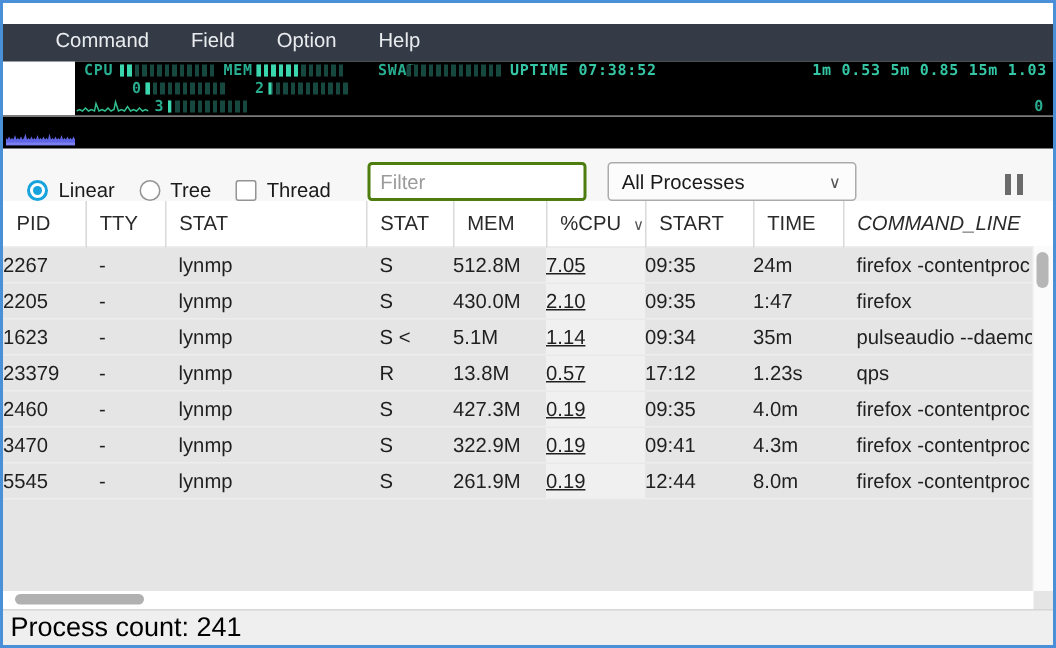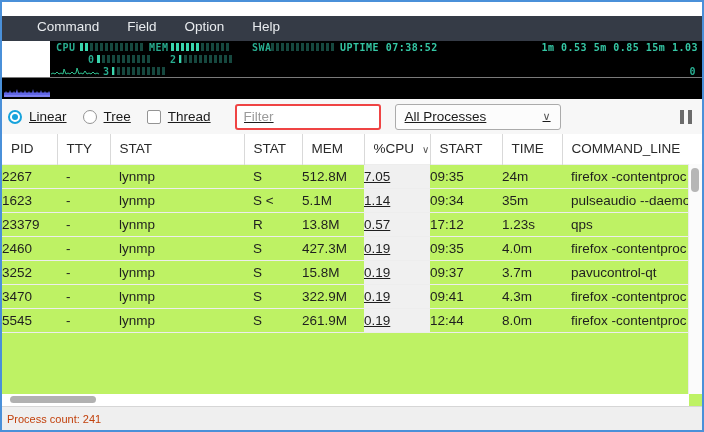--- a/index.html
+++ b/index.html
@@ -30,55 +30,55 @@
   .lcd-bright{color:#35c7a5;}
   .meter{height:8px;display:inline-block;position:relative;
     background:repeating-linear-gradient(90deg,#16483f 0 3px,#000 3px 5px);}
   .meter-fill{position:absolute;left:0;top:0;bottom:0;
     background:repeating-linear-gradient(90deg,#3ad6ae 0 3px,#000 3px 5px);}
   .abs{position:absolute;}
   
   .graphstrip{height:21px;flex:0 0 21px;background:#000;border-top:1px solid #7a7a7a;position:relative;}
   .loadgraph{position:absolute;left:2px;bottom:2px;}
   
-  .toolbar{height:35px;flex:0 0 35px;background:#f7f7f7;display:flex;align-items:center;padding:0 6px;gap:8px;text-decoration:underline;}
+  .toolbar{height:35px;flex:0 0 35px;background:#f7f7f7;display:flex;align-items:flex-end;padding:0 16px;gap:8px;}
   .radio-group{display:flex;align-items:center;gap:7px;margin-right:8px;}
   .radio{width:14px;height:14px;border-radius:50%;border:1px solid #949494;background:#fff;box-sizing:border-box;}
   .radio.checked{border:2px solid #17a3dc;position:relative;}
   .radio.checked::after{content:"";position:absolute;left:2px;top:2px;width:6px;height:6px;border-radius:50%;background:#17a3dc;}
   .checkbox{width:14px;height:14px;border:1px solid #949494;border-radius:2px;background:#fff;box-sizing:border-box;}
   .ctrl-label{font-size:13.5px;color:#1a1a1a;}
-  .filter-input{width:146px;height:26px;box-sizing:border-box;border:2px solid #ef4444;border-radius:3px;
+  .filter-input{width:146px;height:26px;box-sizing:border-box;border:2px solid #4d7c0f;border-radius:3px;
     padding:0 7px;font-family:"Liberation Sans",sans-serif;font-size:13.5px;color:#222;outline:none;margin-left:8px;}
   .filter-input::placeholder{color:#9b9b9b;}
   .dropdown{width:166px;height:26px;box-sizing:border-box;border:1px solid #ababab;border-radius:3px;background:#fcfcfc;
     display:flex;align-items:center;padding:0 9px;margin-left:6px;font-size:13.5px;color:#1a1a1a;}
   .dropdown .chev{margin-left:auto;color:#555;font-size:11px;}
   .pause-btn{margin-left:auto;display:flex;gap:4px;padding:4px;}
   .pause-btn i{display:block;width:4px;height:14px;background:#6b6b6b;}
   
-  .table-area{flex:1 1 auto;position:relative;background:#bef264;overflow:hidden;}
+  .table-area{flex:1 1 auto;position:relative;background:#e5e5e5;overflow:hidden;}
   table.proc{border-collapse:collapse;table-layout:fixed;width:700px;}
   table.proc th{height:30px;box-sizing:border-box;font-weight:normal;font-size:13.5px;color:#2a2a2a;
     text-align:left;padding:0 0 0 9px;border-right:1px solid #d9d9d9;background:#fff;white-space:nowrap;}
-  table.proc th:last-child{border-right:none;}
+  table.proc th:last-child{border-right:none;font-style:italic;}
   .sort-ind{color:#555;font-size:10px;margin-left:8px;}
   table.proc td{height:24px;box-sizing:border-box;font-size:13.5px;color:#1f1f1f;
     border-bottom:1px solid #ededed;padding:0;white-space:nowrap;overflow:hidden;}
   tbody tr:first-child td{border-top:1px solid #ededed;}
   .al{padding-left:9px !important;text-align:left;}
   .ar{padding-right:9px !important;text-align:left;}
   td.c-cpu{background:#f0f0f0;text-decoration:underline;}
   .vscroll{position:absolute;top:30px;right:0;width:13px;bottom:12px;background:#fbfbfb;border-left:1px solid #ececec;}
   .vthumb{position:absolute;top:4px;left:2px;width:8px;height:24px;background:#b6b6b6;border-radius:4px;}
   .hscroll{position:absolute;left:0;right:13px;bottom:0;height:12px;background:#fff;}
   .hthumb{position:absolute;left:8px;top:2px;width:86px;height:7px;background:#b1b1b1;border-radius:4px;}
   
   .statusbar{height:23px;flex:0 0 23px;background:#efefef;border-top:1px solid #d6d6d6;
-    display:flex;align-items:center;padding-left:5px;font-size:11px;color:#c2410c;}
+    display:flex;align-items:center;padding-left:5px;font-size:18px;color:#000000;}
 </style>
 </head>
 <body>
 
 <div class="window">
 
 
   <div class="menubar">
     <span class="menu-item">Command</span>
     <span class="menu-item">Field</span>
@@ -188,20 +188,31 @@
         <td class="al">-</td>
         <td class="al">lynmp</td>
         <td class="al">S</td>
         <td class="ar">512.8M</td>
         <td class="ar c-cpu">7.05</td>
         <td class="ar">09:35</td>
         <td class="ar">24m</td>
         <td class="al">firefox -contentproc</td>
       </tr>
           <tr>
+        <td class="ar">2205</td>
+        <td class="al">-</td>
+        <td class="al">lynmp</td>
+        <td class="al">S</td>
+        <td class="ar">430.0M</td>
+        <td class="ar c-cpu">2.10</td>
+        <td class="ar">09:35</td>
+        <td class="ar">1:47</td>
+        <td class="al">firefox</td>
+      </tr>
+          <tr>
         <td class="ar">1623</td>
         <td class="al">-</td>
         <td class="al">lynmp</td>
         <td class="al">S &lt;</td>
         <td class="ar">5.1M</td>
         <td class="ar c-cpu">1.14</td>
         <td class="ar">09:34</td>
         <td class="ar">35m</td>
         <td class="al">pulseaudio --daemon</td>
       </tr>
@@ -221,31 +232,20 @@
         <td class="al">-</td>
         <td class="al">lynmp</td>
         <td class="al">S</td>
         <td class="ar">427.3M</td>
         <td class="ar c-cpu">0.19</td>
         <td class="ar">09:35</td>
         <td class="ar">4.0m</td>
         <td class="al">firefox -contentproc</td>
       </tr>
           <tr>
-        <td class="ar">3252</td>
-        <td class="al">-</td>
-        <td class="al">lynmp</td>
-        <td class="al">S</td>
-        <td class="ar">15.8M</td>
-        <td class="ar c-cpu">0.19</td>
-        <td class="ar">09:37</td>
-        <td class="ar">3.7m</td>
-        <td class="al">pavucontrol-qt</td>
-      </tr>
-          <tr>
         <td class="ar">3470</td>
         <td class="al">-</td>
         <td class="al">lynmp</td>
         <td class="al">S</td>
         <td class="ar">322.9M</td>
         <td class="ar c-cpu">0.19</td>
         <td class="ar">09:41</td>
         <td class="ar">4.3m</td>
         <td class="al">firefox -contentproc</td>
       </tr>

